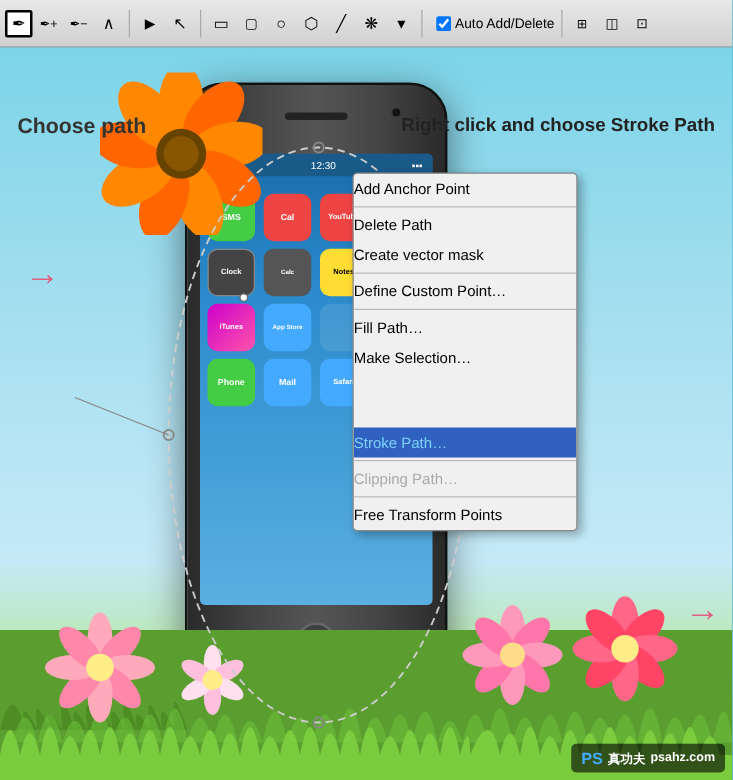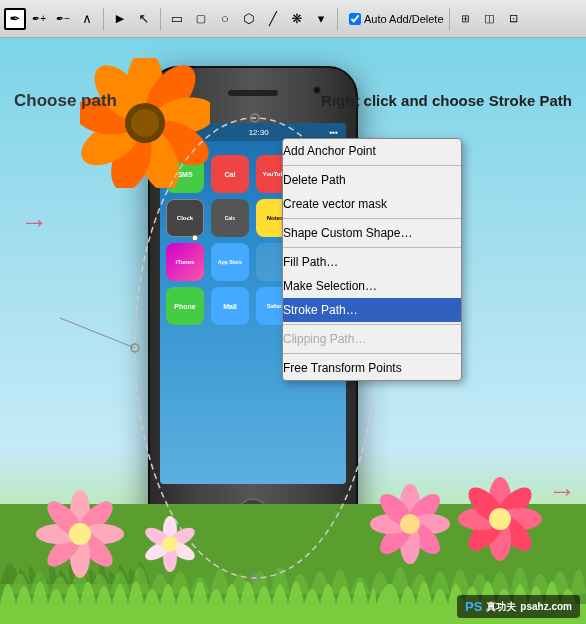--- a/index.html
+++ b/index.html
@@ -192,21 +192,22 @@
       overflow: hidden;
     }
     .menu-item {
       padding: 5px 0;
       color: #000;
       cursor: pointer;
       white-space: nowrap;
     }
     .menu-item.highlighted {
       background: #3060c0;
-      color: #ffffff;
+      color: #7dd3fc;
+      margin-top: 44px;
     }
     .menu-item.disabled {
       color: #aaa;
       cursor: default;
     }
     .menu-sep {
       height: 1px;
       background: #bbb;
       margin: 2px 0;
     }
@@ -379,21 +380,21 @@
     </div>
     <div id="iphone-home-btn"></div>
   </div>
 
   <div id="context-menu">
     <div class="menu-item">Add Anchor Point</div>
     <div class="menu-sep"></div>
     <div class="menu-item">Delete Path</div>
     <div class="menu-item">Create vector mask</div>
     <div class="menu-sep"></div>
-    <div class="menu-item">Shape Custom Shape…</div>
+    <div class="menu-item">Define Custom Point…</div>
     <div class="menu-sep"></div>
     <div class="menu-item">Fill Path…</div>
     <div class="menu-item">Make Selection…</div>
     <div class="menu-item highlighted">Stroke Path…</div>
     <div class="menu-sep"></div>
     <div class="menu-item disabled">Clipping Path…</div>
     <div class="menu-sep"></div>
     <div class="menu-item">Free Transform Points</div>
   </div>
 

